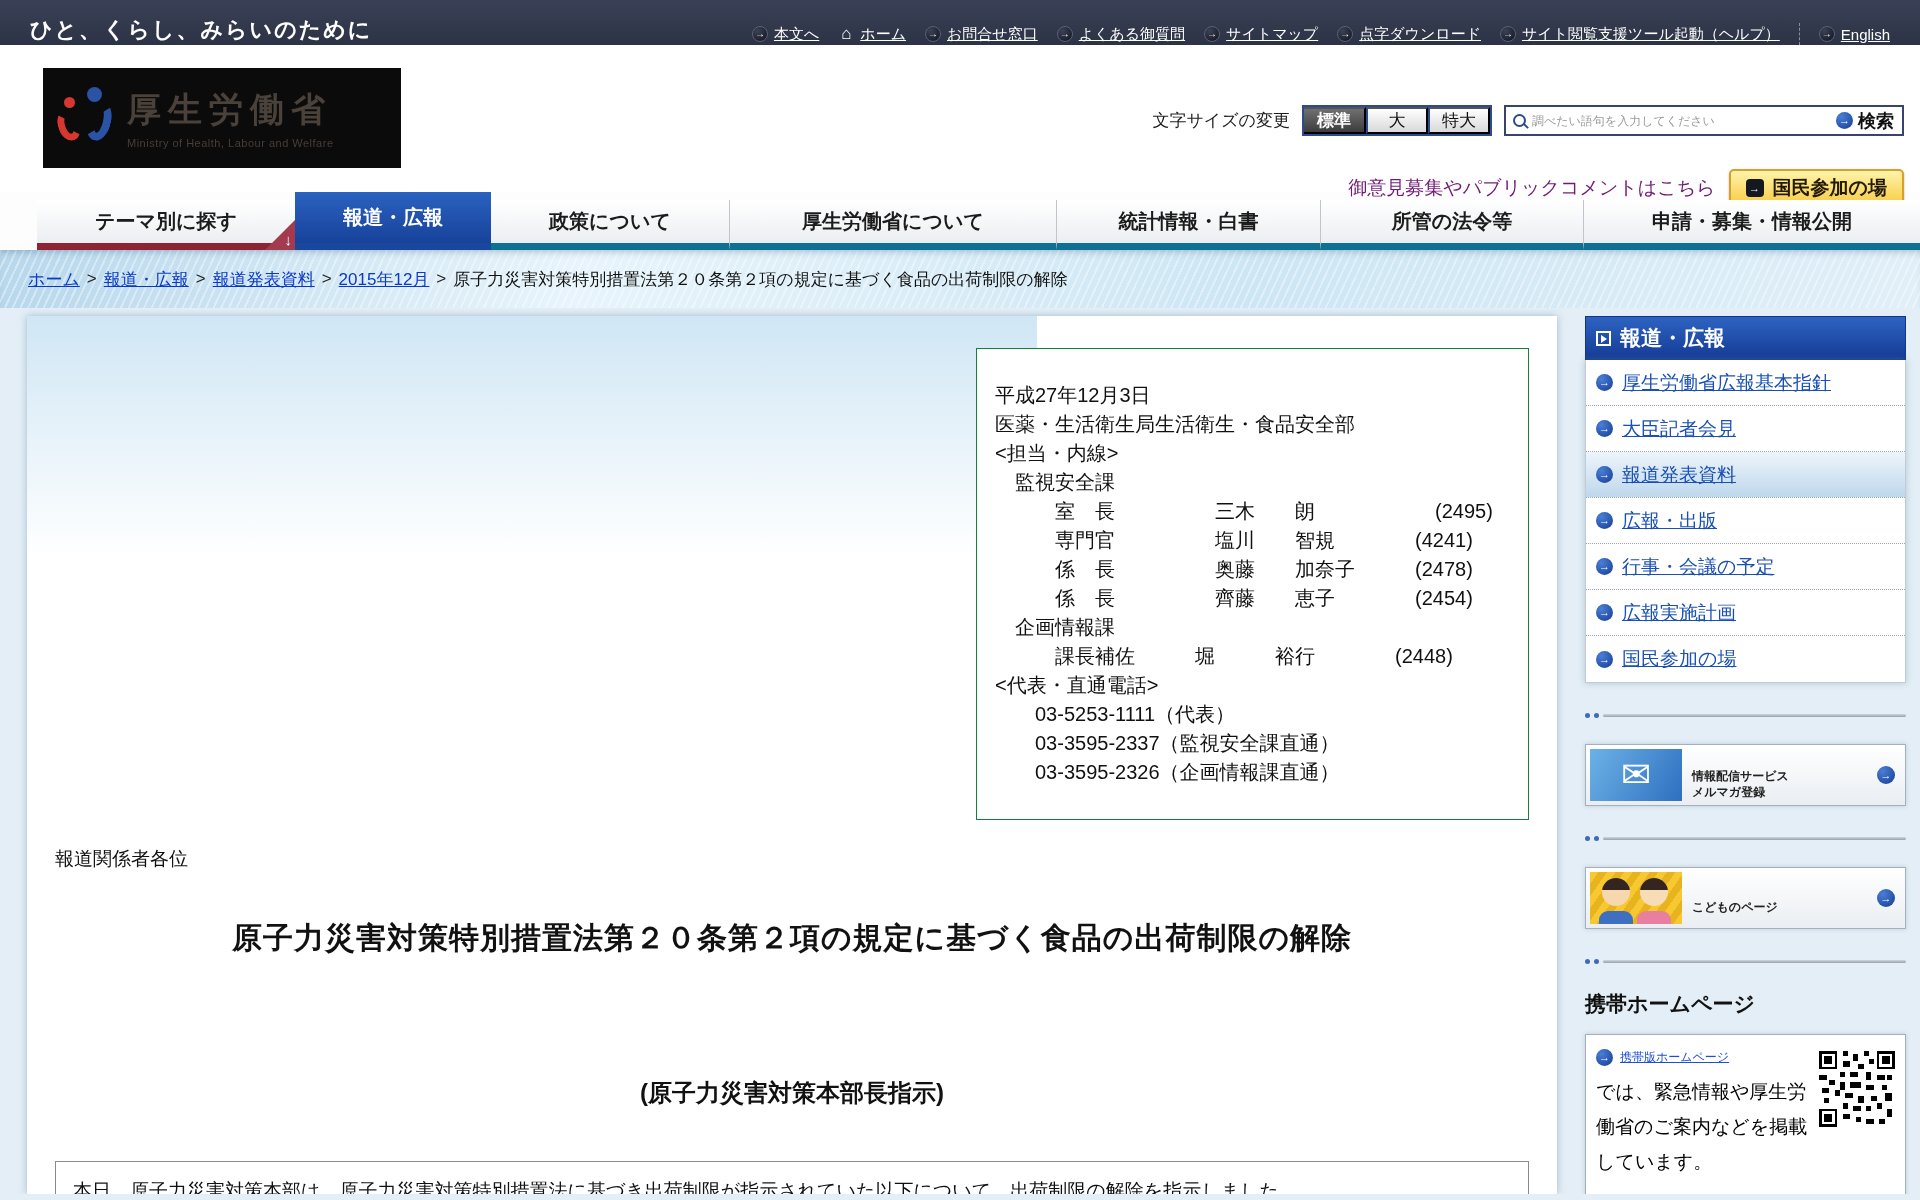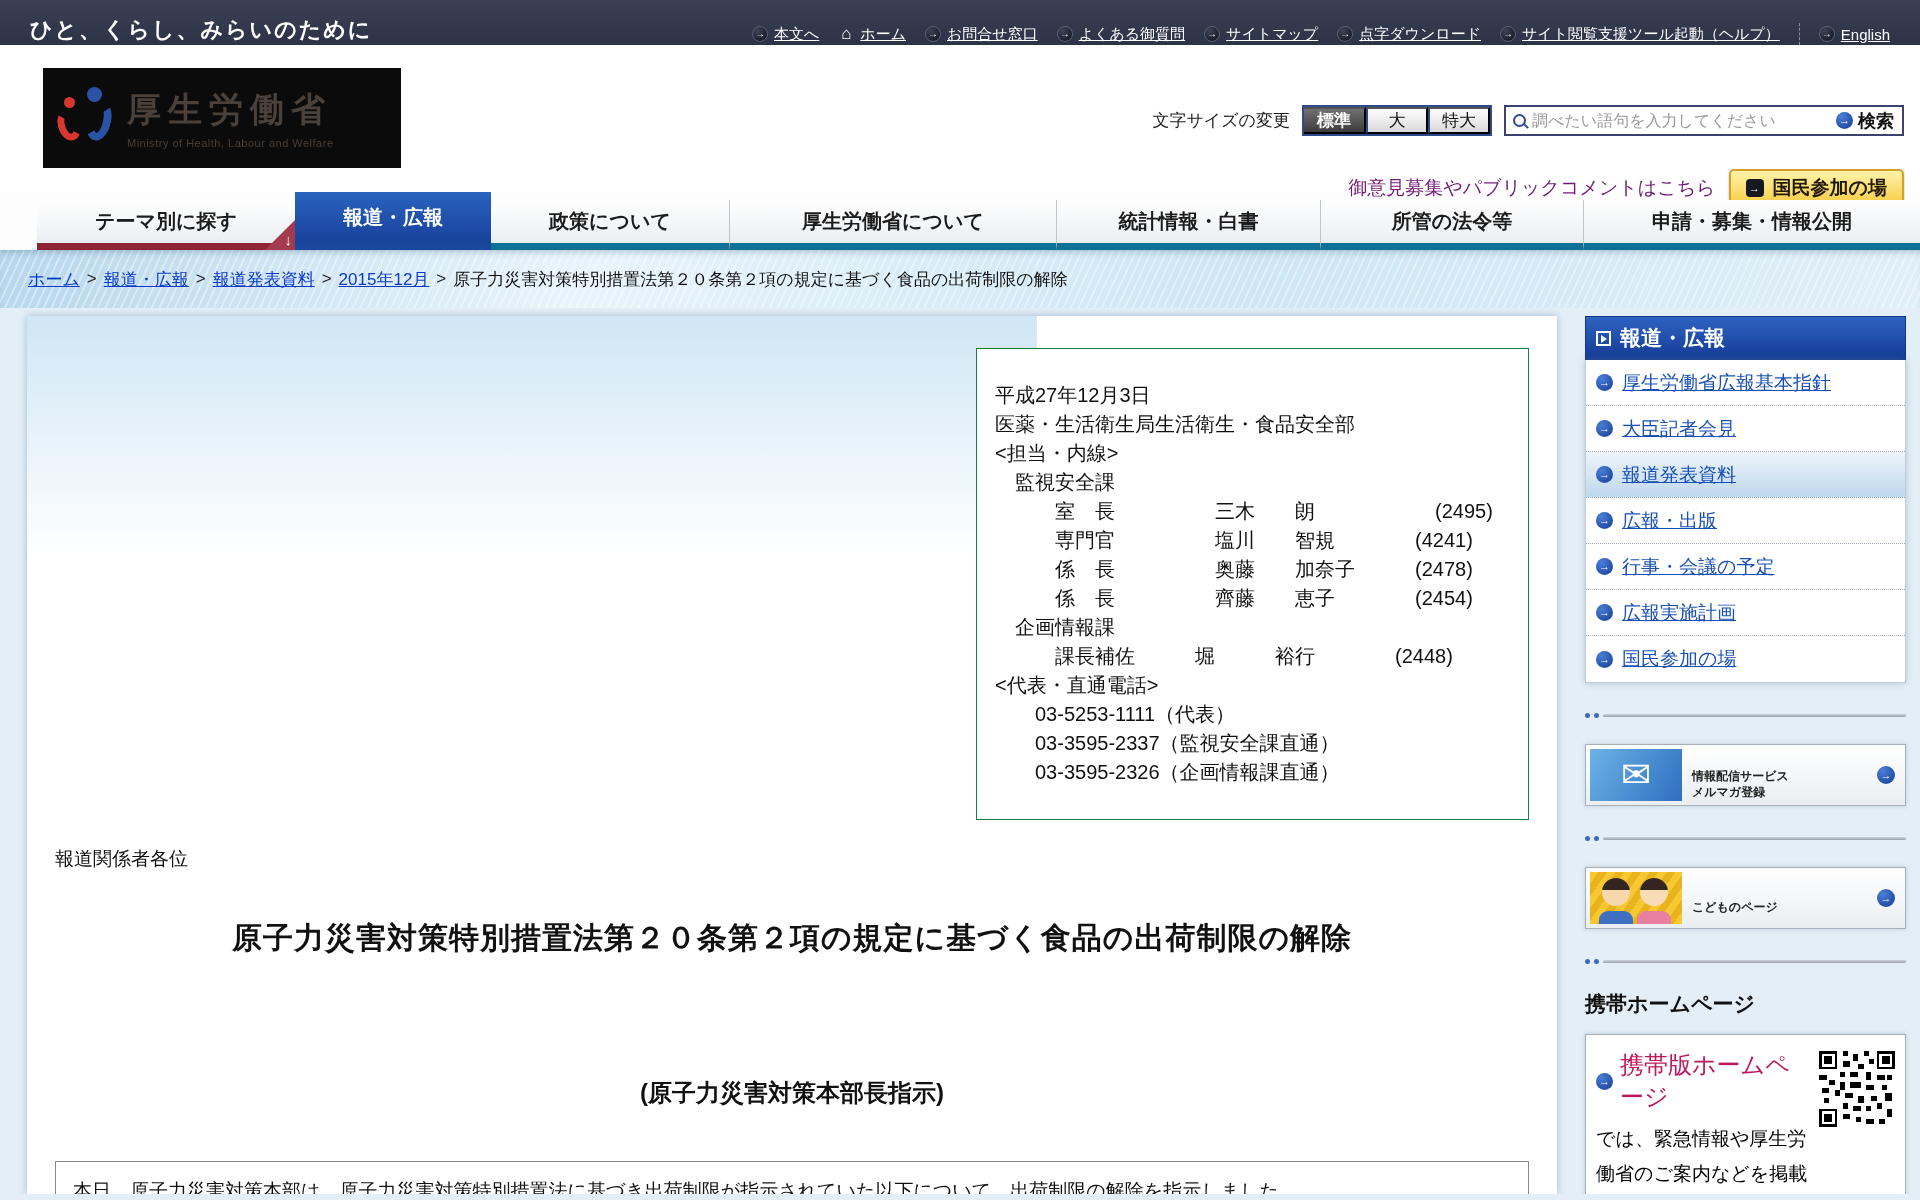--- a/index.html
+++ b/index.html
@@ -30,21 +30,21 @@
 
   .hdr-row1 { position:absolute; top:60px; right:16px; display:flex; align-items:center; gap:12px; }
   .fs-label { font-size:17px; color:#1b1b1b; }
   .fs-group { display:flex; border:2px solid #2c4a8c; background:#fff; }
   .fs-btn { width:62px; height:27px; display:flex; align-items:center; justify-content:center; font-size:17px; color:#111; background:linear-gradient(#fefefe,#d9d9d9); border-left:2px solid #2c4a8c; }
   .fs-btn:first-child { border-left:none; }
   .fs-btn.active { background:linear-gradient(#707070,#3c3c3c); color:#fff; font-weight:bold; }
   .searchbox { display:flex; align-items:center; width:400px; height:31px; border:2px solid #3a426e; background:#fff; padding:0 8px 0 7px; gap:6px; }
   .mag { position:relative; width:13px; height:13px; border:2px solid #2c4a8c; border-radius:50%; flex:0 0 auto; }
   .mag::after { content:""; position:absolute; width:6px; height:2px; background:#2c4a8c; right:-5px; bottom:-2px; transform:rotate(45deg); }
-  .searchbox input { flex:1; border:none; outline:none; font-size:16px; font-family:inherit; color:#333; min-width:0; }
+  .searchbox input { flex:1; border:none; outline:none; font-size:12px; font-family:inherit; color:#333; min-width:0; }
   .searchbox input::placeholder { color:#9a9a9a; }
   .search-btn { display:flex; align-items:center; gap:5px; font-size:18px; font-weight:bold; color:#111; background:none; border:none; font-family:inherit; }
   .ci { width:17px; height:17px; border-radius:50%; background:radial-gradient(circle at 32% 28%, #4a7fd4, #143b96); color:#fff; font-size:11px; line-height:17px; text-align:center; flex:0 0 auto; }
 
   .hdr-row2 { position:absolute; top:124px; right:16px; display:flex; align-items:center; gap:13px; }
   .pc-text { font-size:19px; color:#701a75; }
   .yellow-btn { display:flex; align-items:center; gap:9px; height:37px; padding:0 15px; background:linear-gradient(#fff3a9,#f7cd46); border:2px solid #d5a02c; border-radius:5px; font-size:19px; font-weight:bold; color:#221a05; box-shadow:0 1px 2px rgba(0,0,0,.35); }
   .sq-ic { width:18px; height:18px; border-radius:4px; background:#15181f; color:#fff; font-size:11px; line-height:18px; text-align:center; flex:0 0 auto; }
 
   
@@ -103,21 +103,21 @@
   .bod { position:absolute; bottom:0; width:34px; height:13px; border-radius:9px 9px 0 0; }
   .bod.boy { left:9px; background:#3f6fc1; }
   .bod.girl { left:47px; background:#e87fa0; }
   .b-label { flex:1; font-size:12px; font-weight:bold; color:#222; line-height:1.3;margin-top:20px; }
   .b-arrow { width:18px; height:18px; border-radius:50%; background:radial-gradient(circle at 32% 28%, #4a7fd4, #143b96); color:#fff; font-size:11px; line-height:18px; text-align:center; flex:0 0 auto; margin-right:4px; }
 
   .mobile-heading { font-size:21px; font-weight:bold; color:#111; margin:22px 0 16px; }
   .mobile-box { border:1px solid #a7b0ba; background:#fff; padding:14px 10px 18px 10px; display:flex; gap:8px; box-shadow:0 0 4px rgba(110,145,170,.35); }
   .mb-left { flex:1; min-width:0; }
   .mb-linkrow { display:flex; align-items:center; gap:7px; }
-  .mb-linkrow a { font-size:24px; color:#be185d; }
+  .mb-linkrow a { font-size:12px; color:#1d4ed8; text-decoration:underline; }
   .mb-desc { font-size:19px; line-height:35px; margin-top:8px; color:#000000; }
   .qr { flex:0 0 auto; margin-top:2px; }
 </style>
 </head>
 <body>
 
 <div class="topbar">
   <div class="tagline">ひと、くらし、みらいのために</div>
   <div class="tb-links">
     <a class="tb-link">

